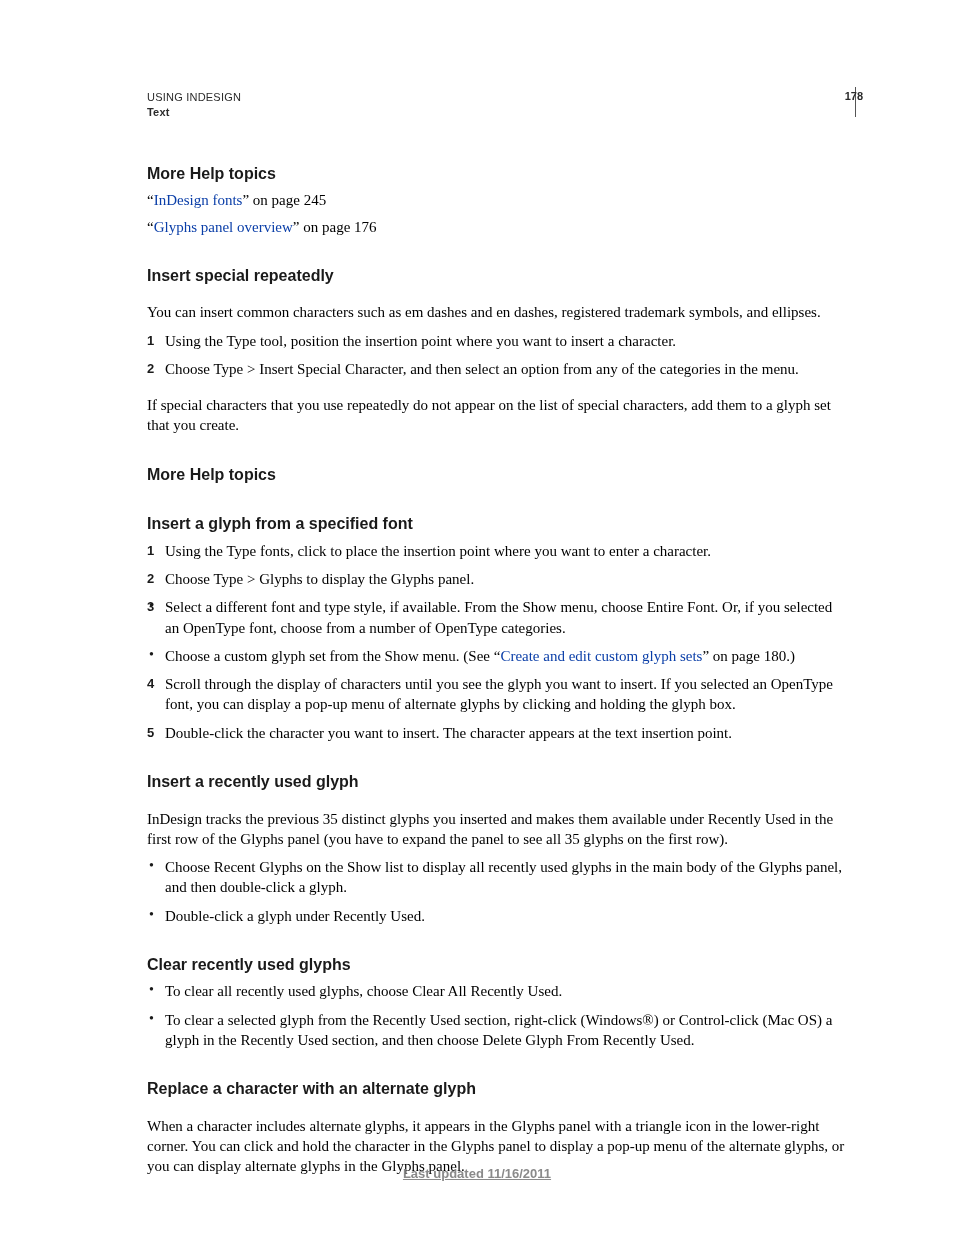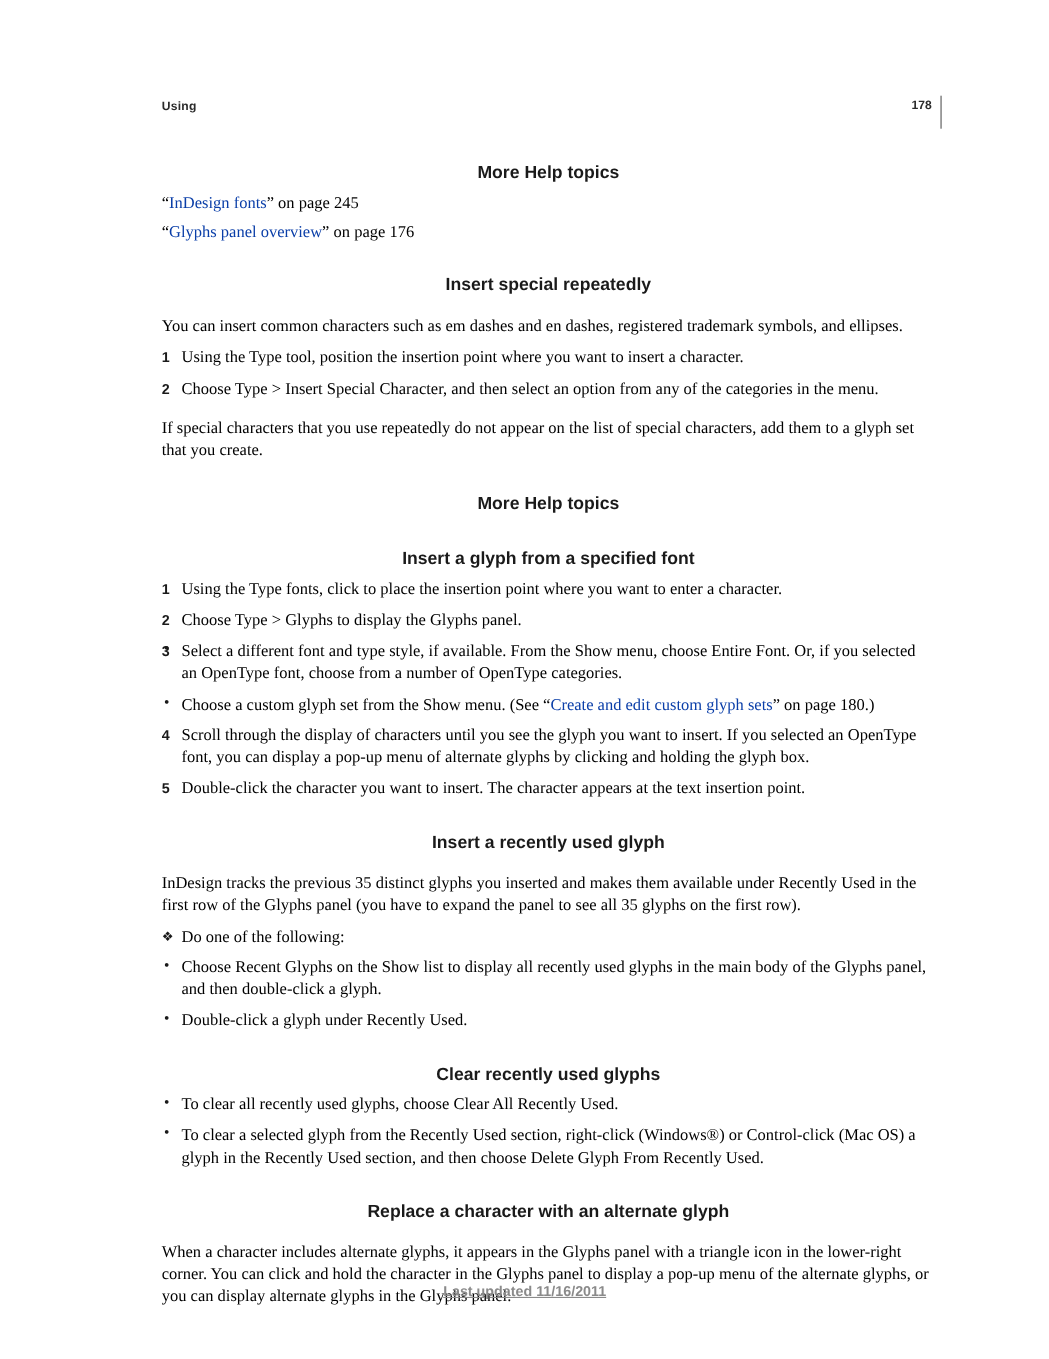--- a/index.html
+++ b/index.html
@@ -21,21 +21,21 @@
     font-size: 11px;
     letter-spacing: 0.02em;
     color: #2b2b2b;
     line-height: 1.4;
   }
   .running-head .line1 { text-transform: none; }
   .running-head .line2 { font-weight: 700; }
   .page-number {
     position: absolute;
     top: 90px;
-    right: 107px;
+    right: 91px;
     font-family: "Myriad Pro", "Segoe UI", Arial, sans-serif;
     font-size: 11px;
     font-weight: 700;
     color: #2b2b2b;
     text-align: right;
   }
   .page-rule {
     position: absolute;
     top: 87px;
     right: 98px;
@@ -48,21 +48,20 @@
     font-size: 15px;
     line-height: 1.35;
   }
   .section-heading {
     font-family: "Myriad Pro", "Segoe UI", Arial, sans-serif;
     font-weight: 700;
     font-size: 16px;
     margin-top: 28px;
     margin-bottom: 6px;
     color: #1a1a1a;
-    text-align: center;
   }
   .section-heading.first { margin-top: 18px; }
   .para {
     margin: 16px 0 8px 0;
     text-align: left;
   }
   .xref-line { margin: 2px 0 6px 0; }
   a.xref {
     color: #0a3ea8;
     text-decoration: none;
@@ -136,21 +135,22 @@
   .q { }
 </style>
 </head>
 <body>
 
 <div class="page">
   <div class="page-rule"></div>
   <div class="page-number">178</div>
 
   <div class="running-head">
-    <div class="line2">Using</div>
+    <div class="line1">USING INDESIGN</div>
+    <div class="line2">Text</div>
   </div>
 
   <div class="content">
 
     <div class="section-heading first">More Help topics</div>
     <p class="para xref-line">
       <span class="q">“</span><a href="#" class="xref">InDesign fonts</a><span>” on page 245</span>
     </p>
     <p class="para xref-line">
       <span class="q">“</span><a href="#" class="xref">Glyphs panel overview</a><span>” on page 176</span>
@@ -177,21 +177,20 @@
             <span>Choose a custom glyph set from the Show menu. (See “</span><a href="#" class="xref">Create and edit custom glyph sets</a><span>” on page 180.)</span>
           </li>
         </ul>
       </li>
       <li>Scroll through the display of characters until you see the glyph you want to insert. If you selected an OpenType font, you can display a pop-up menu of alternate glyphs by clicking and holding the glyph box.</li>
       <li>Double-click the character you want to insert. The character appears at the text insertion point.</li>
     </ol>
 
     <div class="section-heading">Insert a recently used glyph</div>
     <p class="para">InDesign tracks the previous 35 distinct glyphs you inserted and makes them available under Recently Used in the first row of the Glyphs panel (you have to expand the panel to see all 35 glyphs on the first row).</p>
-    <div class="diamond-line">Do one of the following:</div>
     <ul class="bullets">
       <li>Choose Recent Glyphs on the Show list to display all recently used glyphs in the main body of the Glyphs panel, and then double-click a glyph.</li>
       <li>Double-click a glyph under Recently Used.</li>
     </ul>
 
     <div class="section-heading">Clear recently used glyphs</div>
     <ul class="bullets">
       <li>To clear all recently used glyphs, choose Clear All Recently Used.</li>
       <li>To clear a selected glyph from the Recently Used section, right-click (Windows®) or Control-click (Mac&nbsp;OS) a glyph in the Recently Used section, and then choose Delete Glyph From Recently Used.</li>
     </ul>

